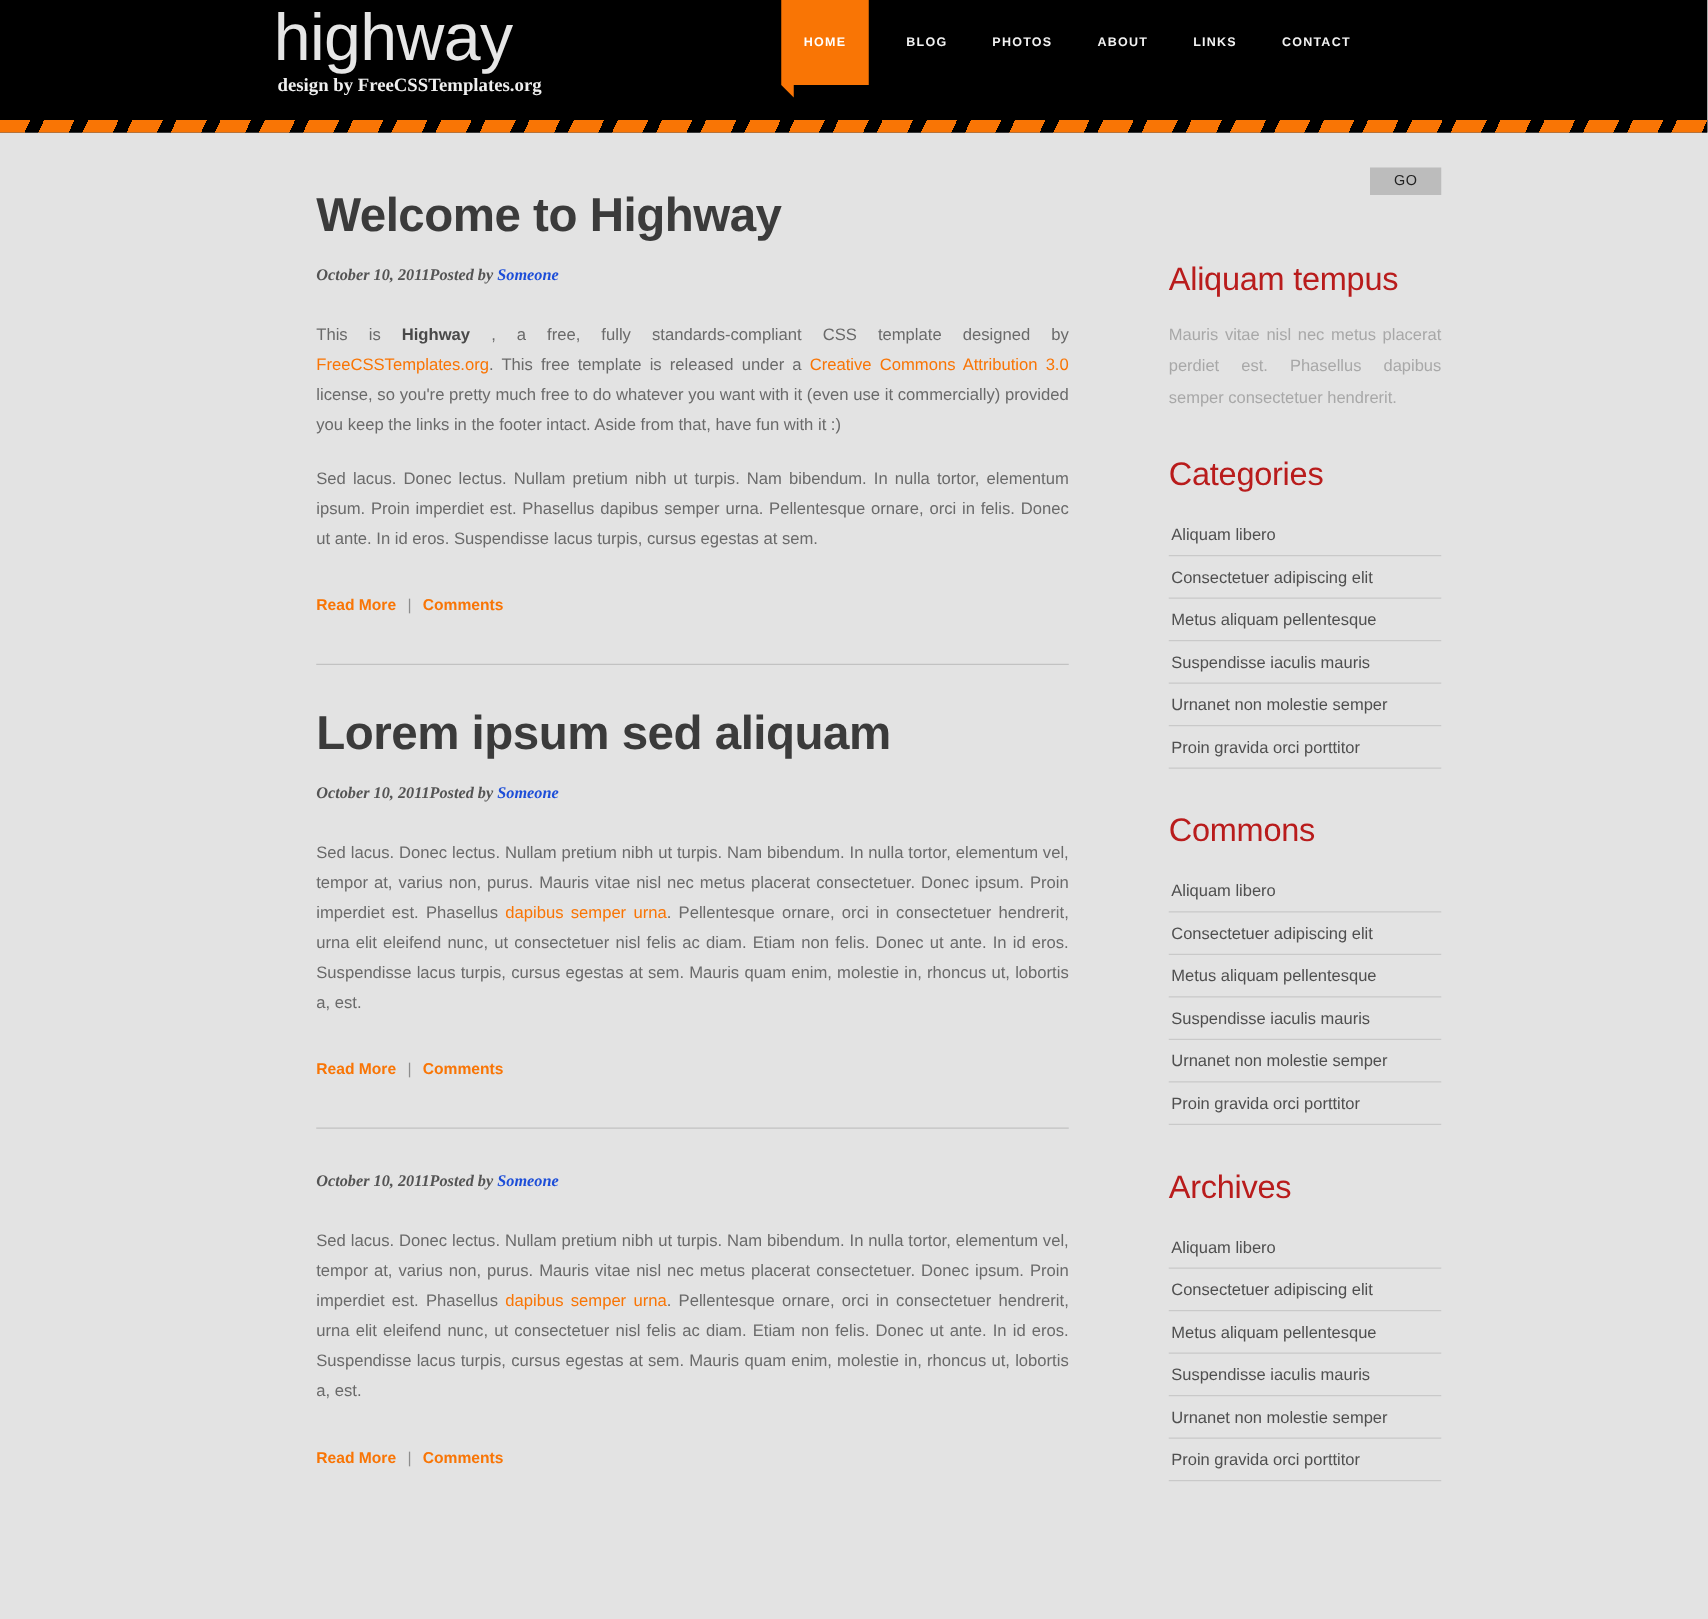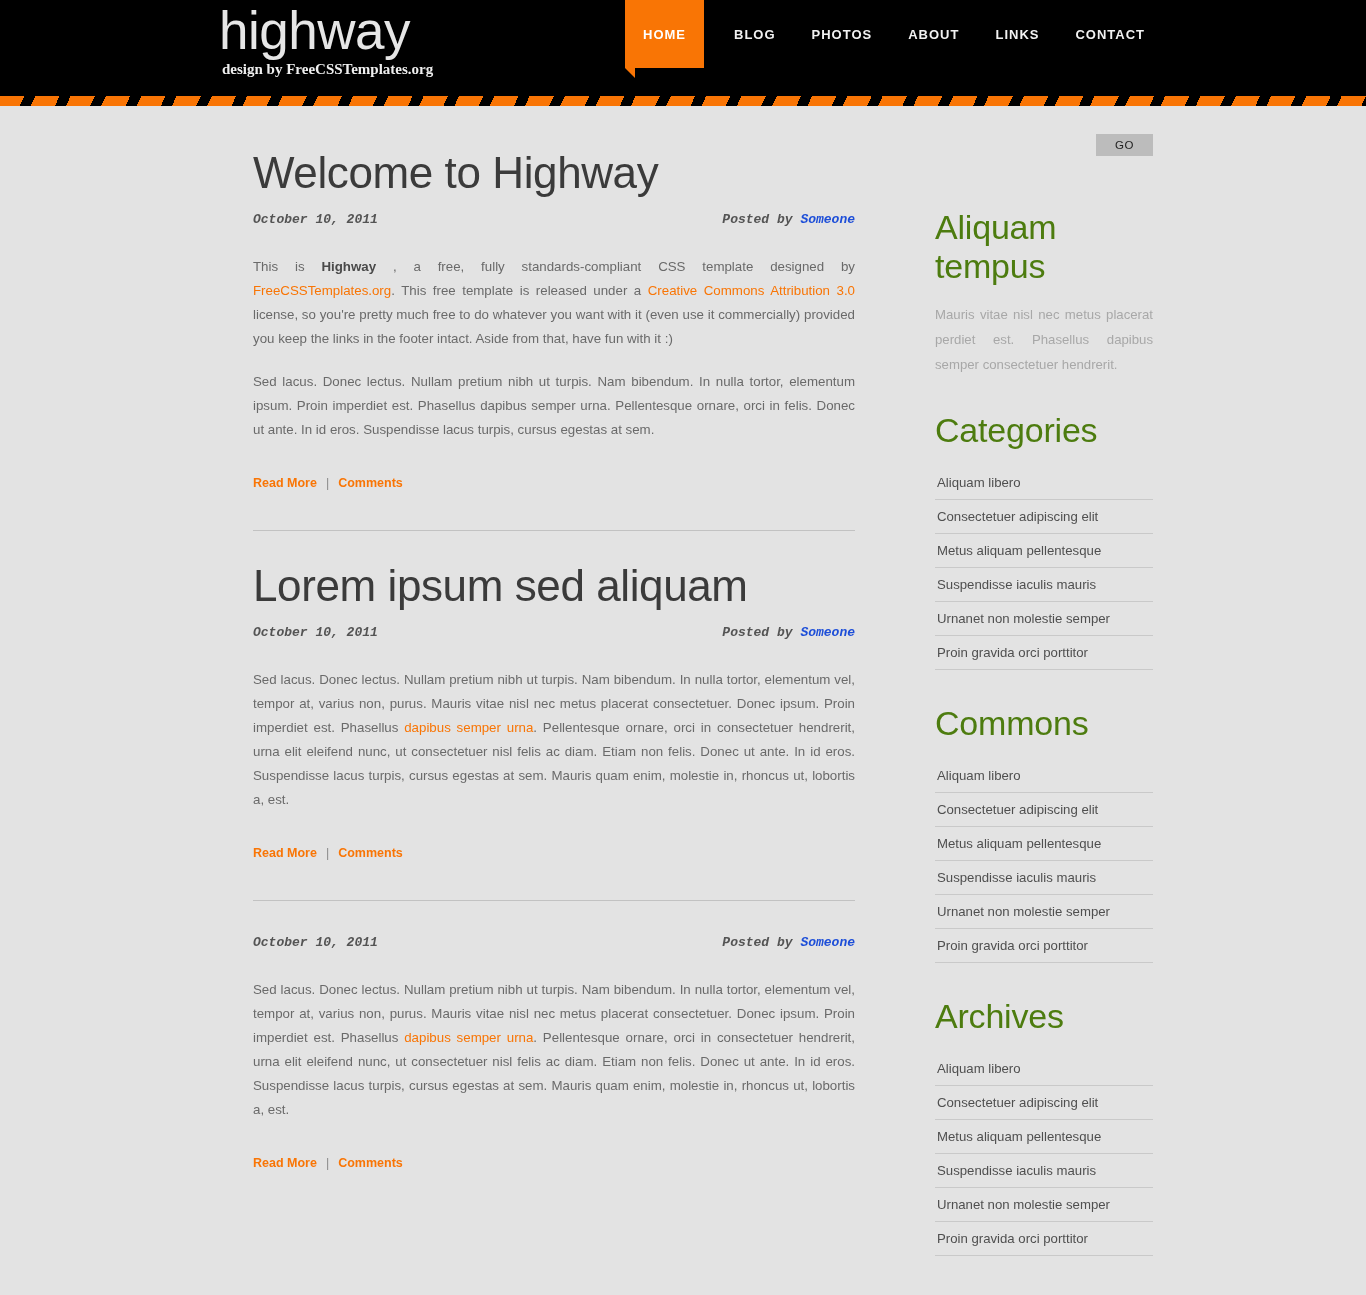--- a/index.html
+++ b/index.html
@@ -50,21 +50,21 @@
     display: flex;
     align-items: flex-start;
   }
   .nav-item {
     position: relative;
     display: flex;
     align-items: center;
     justify-content: center;
     height: 68px;
     padding: 0 18px;
-    font-size: 13px;
+    font-size: 10px;
     font-weight: bold;
     letter-spacing: 1px;
     color: #f2f2f2;
     text-decoration: none;
     cursor: pointer;
     user-select: none;
   }
   .nav-item.active {
     background: #f97505;
     color: #ffffff;
@@ -115,32 +115,31 @@
   .sidebar {
     width: 280px;
     padding-left: 62px;
   }
 
   
   .post { padding-bottom: 6px; }
   .post + .post { border-top: 1px solid #c2c2c2; padding-top: 34px; margin-top: 34px; }
   .post-title {
     font-family: "Liberation Sans", sans-serif;
-    font-size: 44px;
+    font-size: 38px;
     line-height: 42px;
-    font-weight: 400;
+    font-weight: 700;
     color: #3b3b3b;
     margin: 0 0 18px 0;
     letter-spacing: -0.4px;
   }
   .post-meta {
     display: flex;
-    justify-content: space-between;
     align-items: baseline;
-    font-family: Liberation Mono, monospace;
+    font-family: Liberation Serif, serif;
     font-style: italic;
     font-weight: bold;
     font-size: 13px;
     color: #545454;
     margin-bottom: 28px;
   }
   .post-meta .author { color: #1d4ed8; }
   .post-body p {
     margin: 0 0 19px 0;
     font-size: 13.3px;
@@ -188,23 +187,23 @@
     color: #222;
     font-size: 11.5px;
     font-family: "Liberation Sans", sans-serif;
     padding: 5px 19px;
     cursor: pointer;
     letter-spacing: 0.5px;
   }
   .side-block { margin-bottom: 34px; }
   .side-title {
     font-family: "Liberation Sans", sans-serif;
-    font-size: 34px;
+    font-size: 26px;
     font-weight: 400;
-    color: #4d7c0f;
+    color: #b91c1c;
     margin: 0 0 16px 0;
     letter-spacing: -0.2px;
   }
   .side-text {
     font-size: 13.2px;
     line-height: 25px;
     color: #a8a8a8;
     text-align: justify;
     margin: 0;
   }

